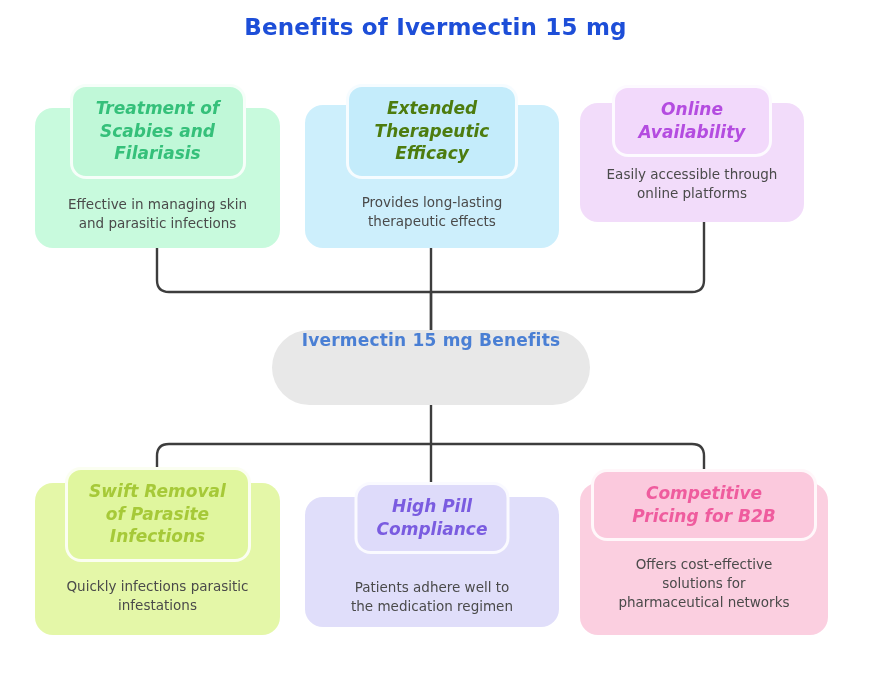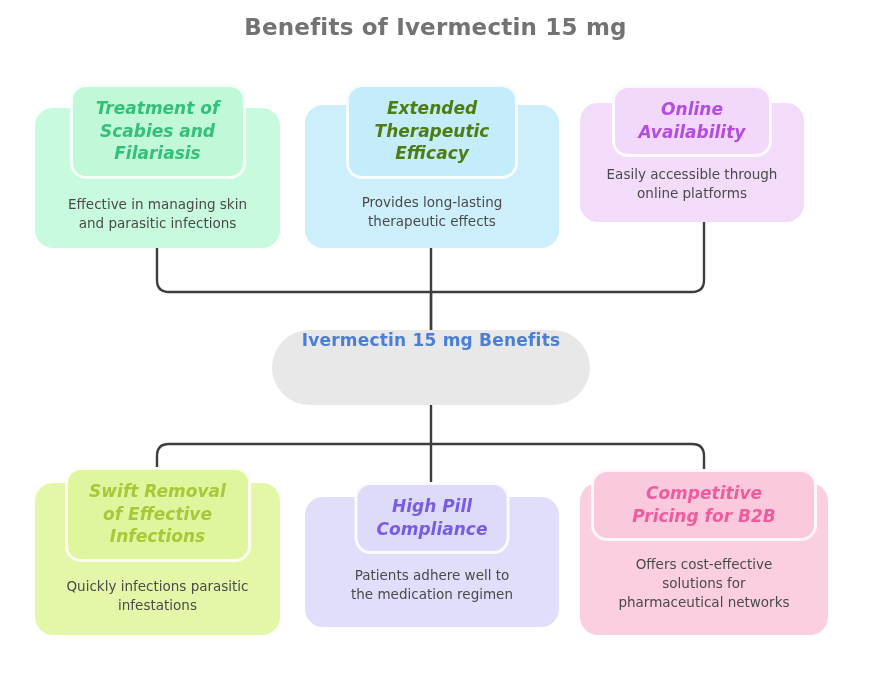--- a/index.html
+++ b/index.html
@@ -26,21 +26,21 @@
 
   
   .page-title {
     position: absolute;
     left: 0;
     top: 14px;
     width: 871px;
     text-align: center;
     font-size: 23px;
     font-weight: bold;
-    color: #737373;
+    color: #1d4ed8;
     letter-spacing: 0.2px;
   }
 
   
   .connectors {
     position: absolute;
     left: 0;
     top: 0;
     width: 871px;
     height: 683px;
@@ -138,30 +138,30 @@
     <div class="card-body" style="top:62px; color:#4a4a4a;">Easily accessible through
 online platforms</div>
   </div>
 
   <div class="hub" style="left:272px; top:330px; width:318px; height:75px; background:#e8e8e8;">
     <span class="hub-label" style="color:#4a7fd4;">Ivermectin 15 mg Benefits</span>
   </div>
 
   <div class="card" style="left:35px; top:483px; width:245px; height:152px; background:#e4f7a8;">
     <div class="card-head" style="top:-16px; width:186px; background:#e0f69e; color:#a6c938;">Swift Removal
-of Effective
+of Parasite
 Infections</div>
     <div class="card-body" style="top:94px; color:#4a4a4a;">Quickly infections parasitic
 infestations</div>
   </div>
 
   <div class="card" style="left:305px; top:497px; width:254px; height:130px; background:#e0defa;">
     <div class="card-head" style="top:-15px; width:155px; background:#dedbfa; color:#7a5ce0;">High Pill
 Compliance</div>
-    <div class="card-body" style="top:69px; color:#4a4a4a;">Patients adhere well to
+    <div class="card-body" style="top:81px; color:#4a4a4a;">Patients adhere well to
 the medication regimen</div>
   </div>
 
   <div class="card" style="left:580px; top:483px; width:248px; height:152px; background:#fbcfe0;">
     <div class="card-head" style="top:-14px; width:226px; background:#fbc9dd; color:#ef5c9e;">Competitive
 Pricing for B2B</div>
     <div class="card-body" style="top:72px; color:#4a4a4a;">Offers cost-effective
 solutions for
 pharmaceutical networks</div>
   </div>

